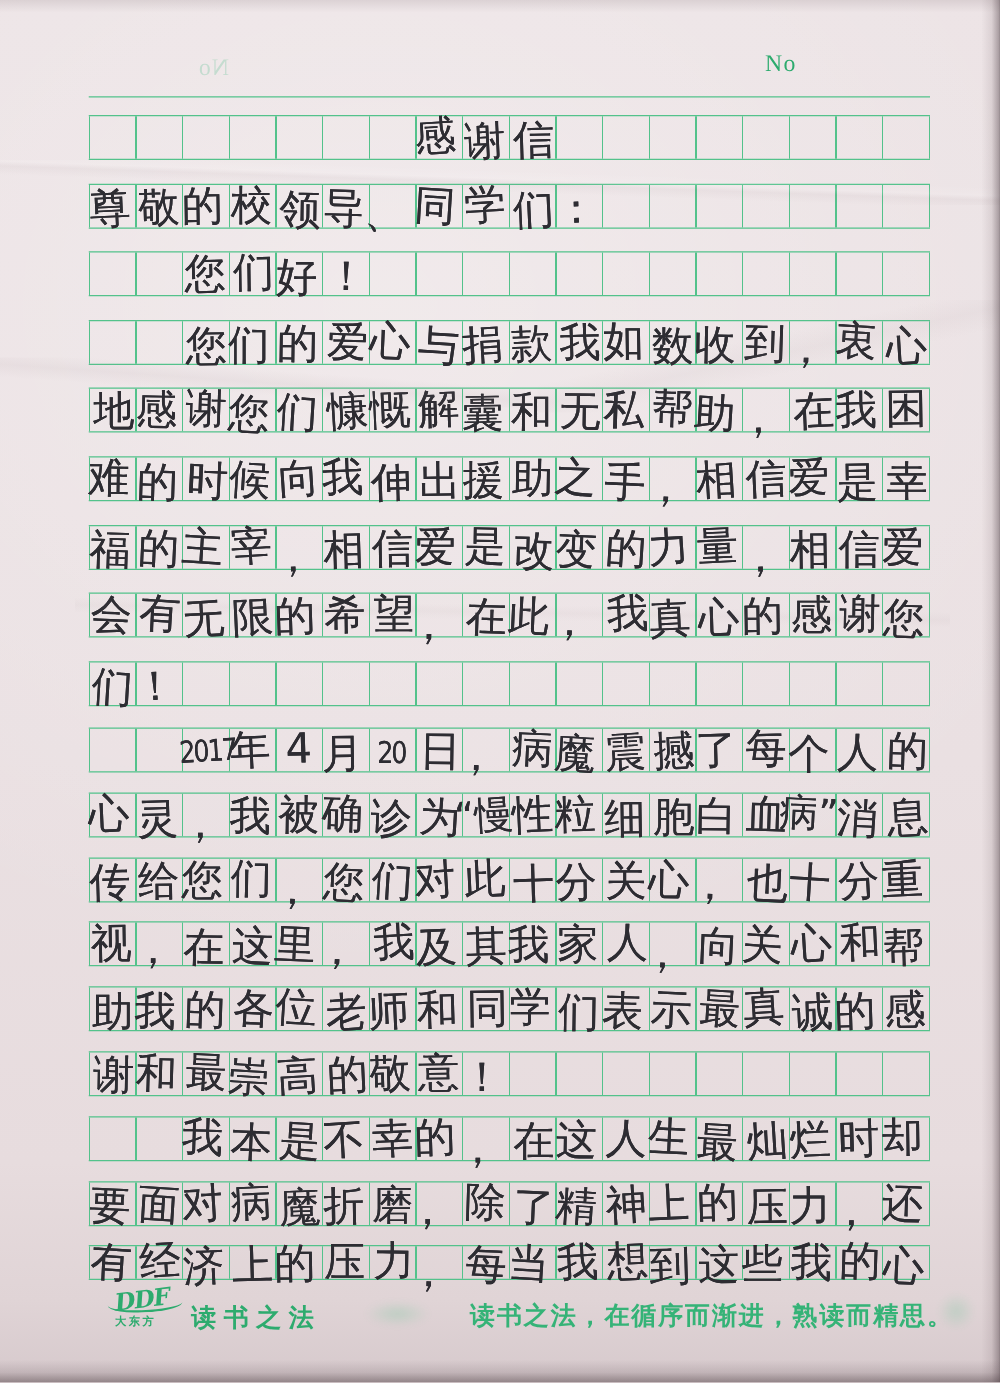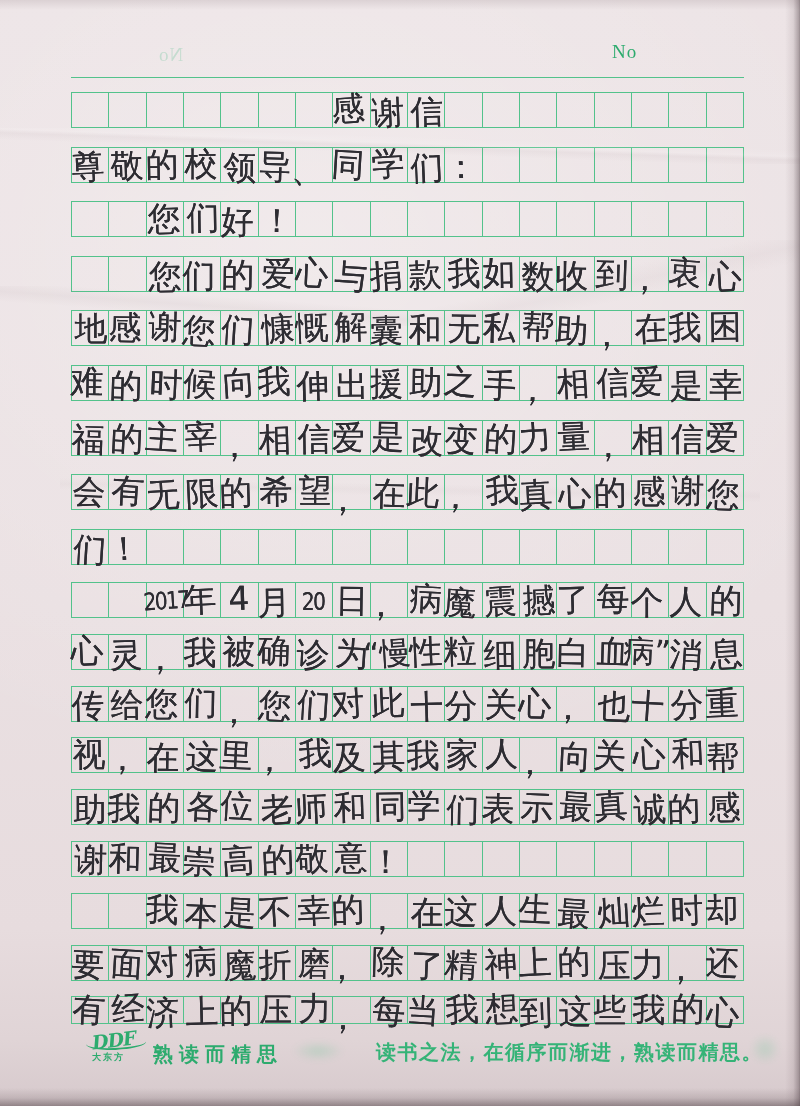--- a/index.html
+++ b/index.html
@@ -365,21 +365,21 @@
       <span class="ch" style="left: 592.667px; top: 988px; transform: translate(-2px, 0px) rotate(0deg);">些</span>
       <span class="ch" style="left: 630px; top: 988px; transform: translate(0px, -1px) rotate(0.9deg);">我</span>
       <span class="ch" style="left: 667.333px; top: 988px; transform: translate(2px, -2px) rotate(1.8deg);">的</span>
       <span class="ch" style="left: 704.667px; top: 988px; transform: translate(-1px, 2px) rotate(2.7deg);">心</span>
     </div>
 
   <div>
     <span class="logo-swoosh"></span>
     <span class="logo-main">DDF</span>
     <span class="logo-sub">大东方</span>
-    <span class="brand">熟读而精思</span>
+    <span class="brand">读书之法</span>
     <span class="ghost ghost1"></span>
     <span class="slogan">读书之法，在循序而渐进，熟读而精思。</span>
     <span class="ghost ghost2"></span>
   </div>
 
   <div class="crease crease1"></div>
   <div class="crease crease2"></div>
   <div class="crease crease3"></div>
   <div class="crease crease4"></div>
   <div class="edge-top"></div>

